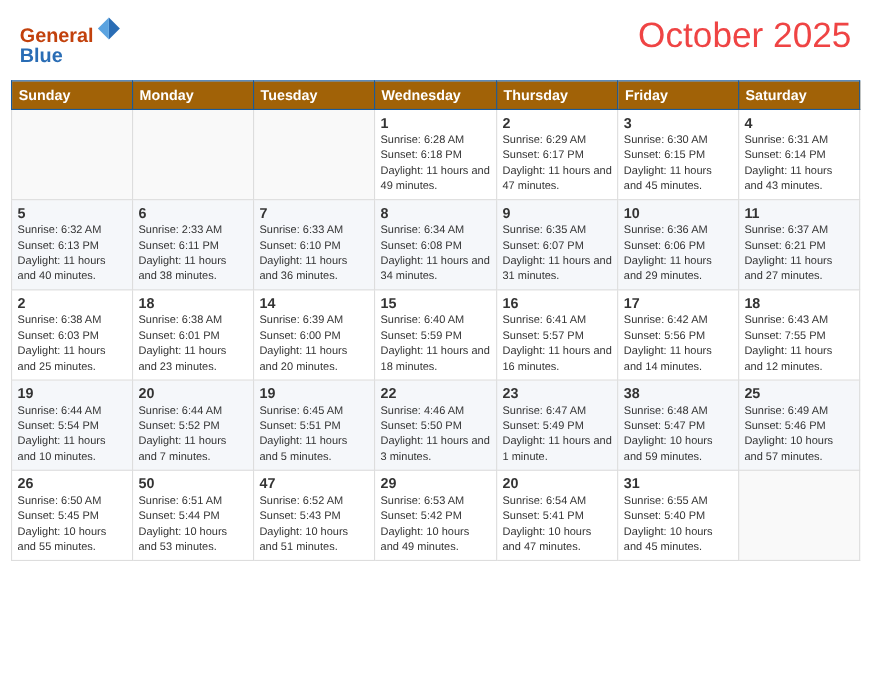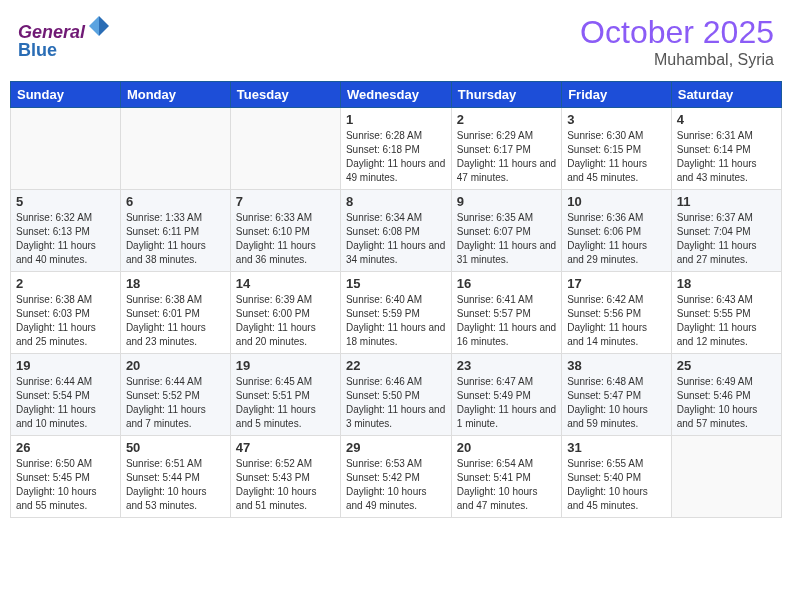--- a/index.html
+++ b/index.html
@@ -19,46 +19,46 @@
     }
     .logo {
       display: flex;
       align-items: center;
     }
     .logo-text {
       font-size: 18px;
       font-weight: bold;
       line-height: 1.2;
     }
-    .logo-general { color: #701a75; font-style: italic; }
+    .logo-general { color: #c2410c; }
     .logo-blue { color: #2a6db5; }
     .logo-icon {
       width: 24px;
       height: 24px;
       margin-left: 2px;
     }
     .title-block {
       text-align: right;
     }
     .month-title {
       font-size: 32px;
-      color: #8b5cf6;
+      color: #ef4444;
       font-weight: normal;
     }
     .location {
       font-size: 16px;
       color: #555;
     }
     .calendar {
       width: 100%;
       border-collapse: collapse;
       border: 1px solid #ccc;
     }
     .calendar th {
-      background: #1d4ed8;
+      background: #a16207;
       color: #fff;
       text-align: left;
       padding: 5px 6px;
       font-size: 13px;
       border: 1px solid #1a5a9a;
     }
     .calendar td {
       vertical-align: top;
       padding: 4px 5px;
       border: 1px solid #ddd;
@@ -98,21 +98,20 @@
             <polygon points="12,2 2,12 12,22" fill="#5ba3e0"></polygon>
           </svg>
       </div>
       <div class="logo-text" style="margin-top:-4px;">
         <span class="logo-blue">Blue</span>
       </div>
     </div>
   </div>
   <div class="title-block">
     <div class="month-title">October 2025</div>
-    <div class="location">Muhambal, Syria</div>
   </div>
 </div>
 
 <table class="calendar">
   <thead>
     <tr>
     <th>Sunday</th>
         <th>Monday</th>
         <th>Tuesday</th>
         <th>Wednesday</th>
@@ -158,21 +157,21 @@
       <tr>
         <td>
           <span class="day-number">5</span>
           <div class="day-info">Sunrise: 6:32 AM
 Sunset: 6:13 PM
 Daylight: 11 hours
 and 40 minutes.</div>
         </td>
         <td>
           <span class="day-number">6</span>
-          <div class="day-info">Sunrise: 1:33 AM
+          <div class="day-info">Sunrise: 2:33 AM
 Sunset: 6:11 PM
 Daylight: 11 hours
 and 38 minutes.</div>
         </td>
         <td>
           <span class="day-number">7</span>
           <div class="day-info">Sunrise: 6:33 AM
 Sunset: 6:10 PM
 Daylight: 11 hours
 and 36 minutes.</div>
@@ -194,21 +193,21 @@
         <td>
           <span class="day-number">10</span>
           <div class="day-info">Sunrise: 6:36 AM
 Sunset: 6:06 PM
 Daylight: 11 hours
 and 29 minutes.</div>
         </td>
         <td>
           <span class="day-number">11</span>
           <div class="day-info">Sunrise: 6:37 AM
-Sunset: 7:04 PM
+Sunset: 6:21 PM
 Daylight: 11 hours
 and 27 minutes.</div>
         </td>
       </tr>
       <tr>
         <td>
           <span class="day-number">2</span>
           <div class="day-info">Sunrise: 6:38 AM
 Sunset: 6:03 PM
 Daylight: 11 hours
@@ -245,21 +244,21 @@
         <td>
           <span class="day-number">17</span>
           <div class="day-info">Sunrise: 6:42 AM
 Sunset: 5:56 PM
 Daylight: 11 hours
 and 14 minutes.</div>
         </td>
         <td>
           <span class="day-number">18</span>
           <div class="day-info">Sunrise: 6:43 AM
-Sunset: 5:55 PM
+Sunset: 7:55 PM
 Daylight: 11 hours
 and 12 minutes.</div>
         </td>
       </tr>
       <tr>
         <td>
           <span class="day-number">19</span>
           <div class="day-info">Sunrise: 6:44 AM
 Sunset: 5:54 PM
 Daylight: 11 hours
@@ -274,21 +273,21 @@
         </td>
         <td>
           <span class="day-number">19</span>
           <div class="day-info">Sunrise: 6:45 AM
 Sunset: 5:51 PM
 Daylight: 11 hours
 and 5 minutes.</div>
         </td>
         <td>
           <span class="day-number">22</span>
-          <div class="day-info">Sunrise: 6:46 AM
+          <div class="day-info">Sunrise: 4:46 AM
 Sunset: 5:50 PM
 Daylight: 11 hours
 and 3 minutes.</div>
         </td>
         <td>
           <span class="day-number">23</span>
           <div class="day-info">Sunrise: 6:47 AM
 Sunset: 5:49 PM
 Daylight: 11 hours
 and 1 minute.</div>

